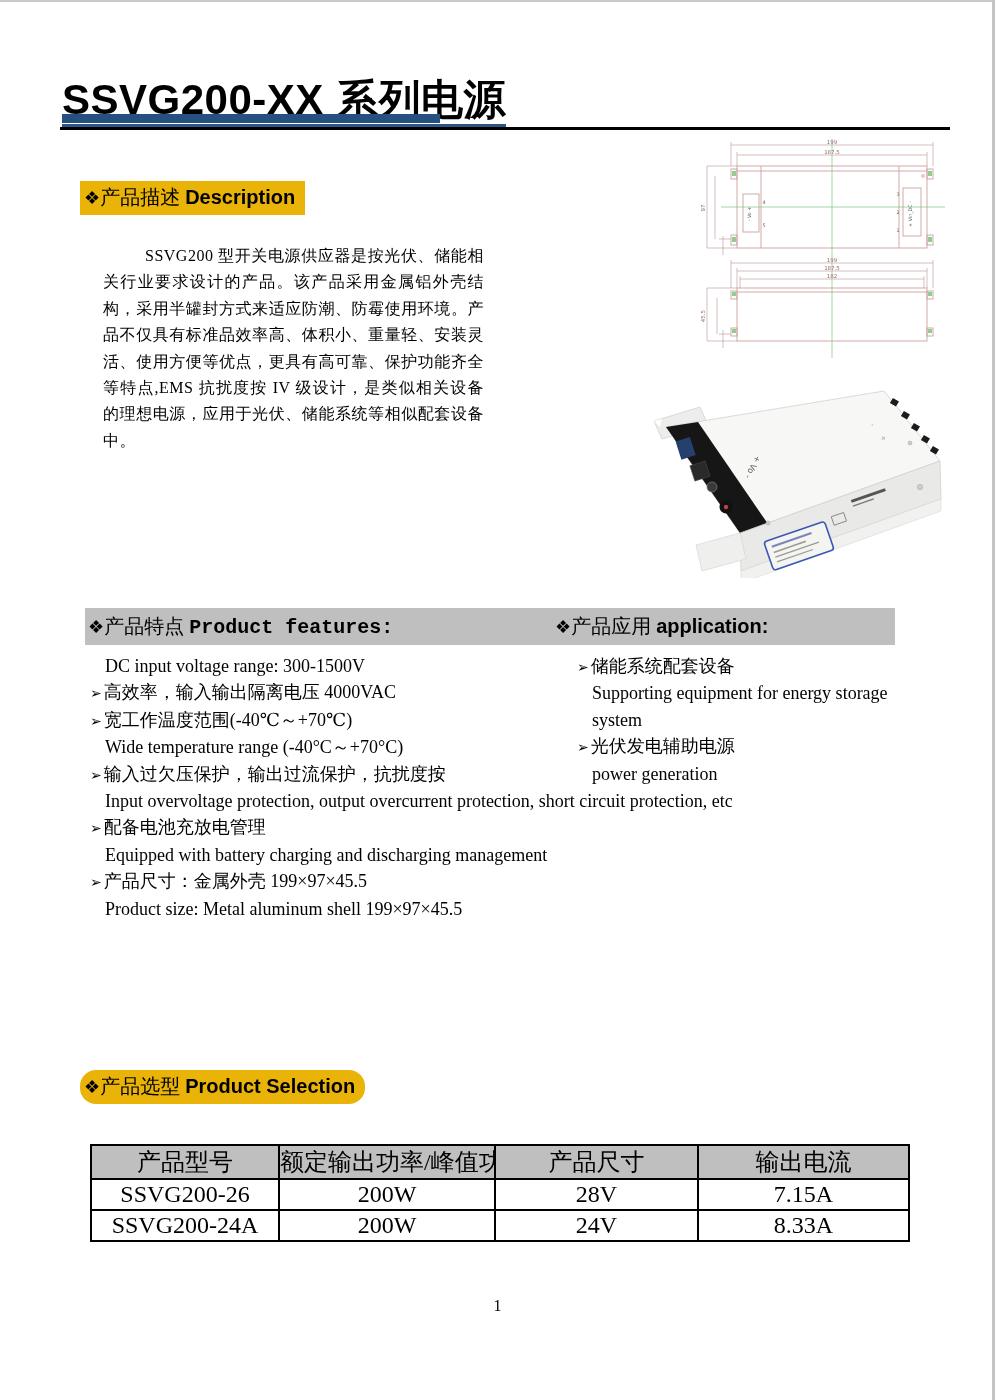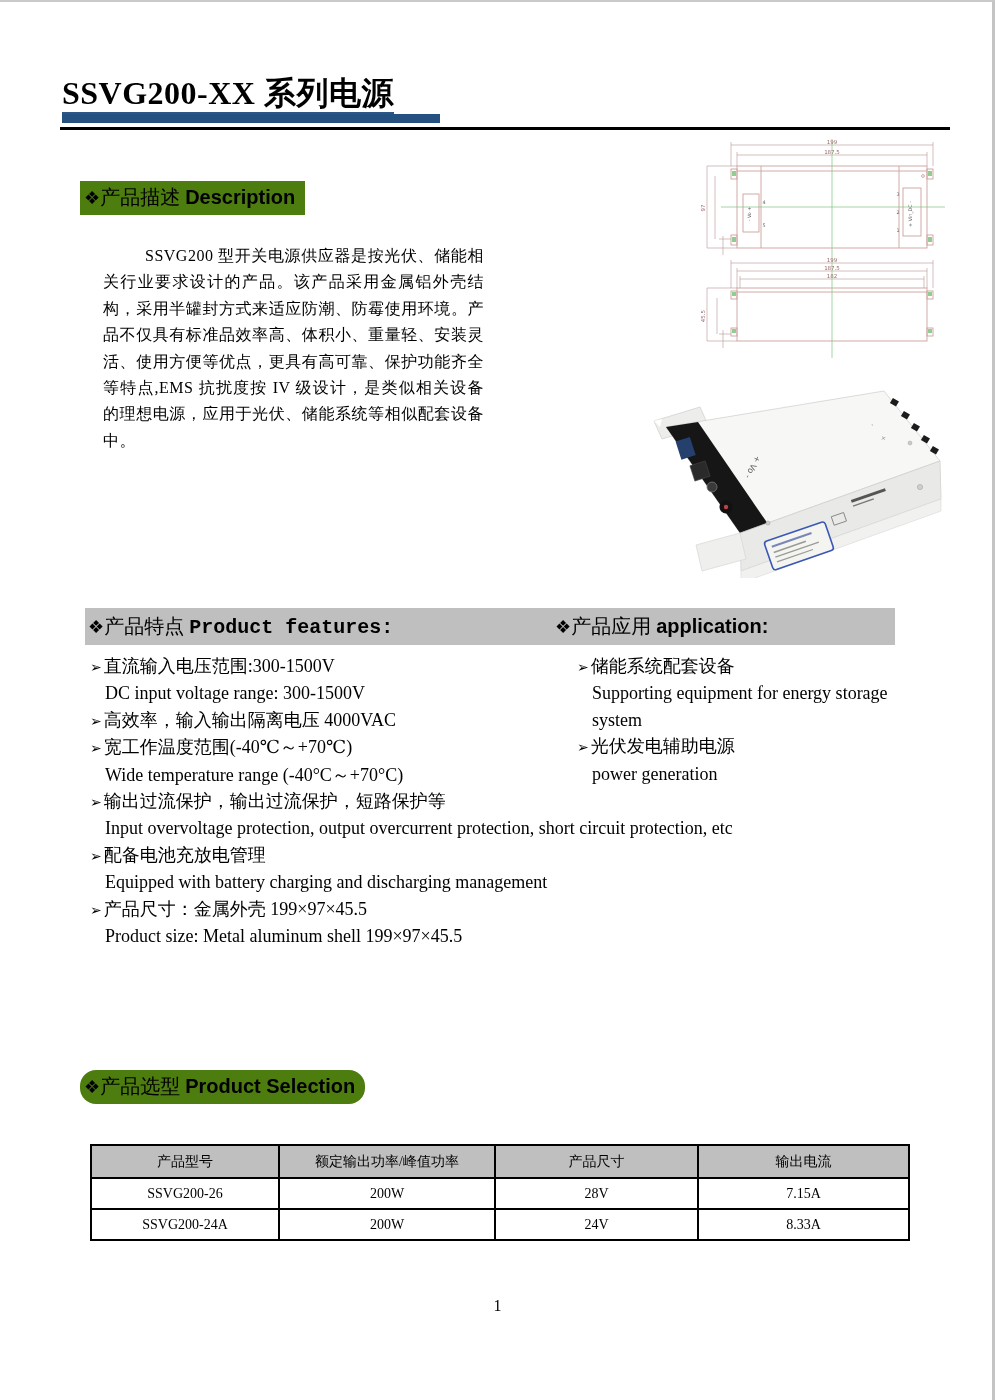--- a/index.html
+++ b/index.html
@@ -5,45 +5,45 @@
   html,body{margin:0;padding:0;}
   body{
     width:995px;height:1400px;position:relative;background:#ffffff;
     font-family:"Liberation Serif","DejaVu Serif",serif;color:#000;
     overflow:hidden;
   }
   .page-frame{position:absolute;left:0;top:0;width:995px;height:1400px;
     border-top:2px solid #c9c9c9;border-right:3px solid #c4c4c4;box-sizing:border-box;pointer-events:none;}
   .abs{position:absolute;}
   
-  .doc-title{left:62px;top:72px;font-size:32px;font-weight:bold;letter-spacing:0.5px;
-    font-family:Liberation Serif, serif;}
+  .doc-title{left:62px;top:72px;font-size:42px;font-weight:bold;letter-spacing:0.5px;
+    font-family:Liberation Sans, sans-serif;}
   .doc-title .t{border-bottom:3px solid #2b5685;padding-bottom:1px;}
   .title-bar{left:62px;top:114px;width:378px;height:9px;background:#255181;}
   .title-rule{left:60px;top:127px;width:890px;height:3px;background:#000;}
   
-  .sec-heading{background:#4d7c0f;font-size:20px;padding:3px 10px 4px 4px;white-space:nowrap;}
+  .sec-heading{background:#eab308;font-size:20px;padding:3px 10px 4px 4px;white-space:nowrap;}
   .sec-heading .dia{font-family:"DejaVu Sans",sans-serif;font-size:18px;}
   .sec-heading .cn{font-family:"Liberation Serif","DejaVu Serif",serif;}
   .sec-heading .en-sans{font-family:"Liberation Sans","DejaVu Sans",sans-serif;font-weight:bold;}
   .sec-heading .en-mono{font-family:"Liberation Mono","DejaVu Sans Mono",monospace;font-weight:bold;}
   
   .desc-para{left:103px;top:243px;width:381px;font-size:16px;line-height:26.4px;
     text-align:justify;letter-spacing:0.5px;text-indent:42px;word-break:break-all;}
   
   .band{left:85px;top:608px;width:810px;height:37px;background:#bfbfbf;}
   .band .sec-heading{background:transparent;position:absolute;top:2px;padding:3px 0;}
   .list{font-size:18px;line-height:26.4px;}
   .list .cn-line .txt{font-family:"Liberation Serif","DejaVu Serif",serif;}
   .bullet{font-family:"DejaVu Sans",sans-serif;font-size:14px;margin-right:2px;}
   .en-line{padding-left:15px;}
   
   .sel-table{left:90px;top:1144px;width:818px;border-collapse:collapse;table-layout:fixed;}
   .sel-table th,.sel-table td{border:2px solid #000;text-align:center;font-weight:normal;
-    font-size:14px;padding:0;height:29px;overflow:hidden;white-space:nowrap;}
+    font-size:24px;padding:0;height:29px;overflow:hidden;white-space:nowrap;}
   .sel-table th{background:#bfbfbf;height:31px;}
   .page-num{left:0;top:1297px;width:995px;text-align:center;font-size:16px;}
   
   .drawing{left:693px;top:136px;}
   .photo{left:648px;top:383px;}
   svg text{font-family:"DejaVu Sans",sans-serif;}
 </style>
 </head>
 <body>
 
@@ -202,26 +202,25 @@
     <span class="dia">❖</span><span class="cn">产品特点</span>
     <span class="en-mono">Product features:</span>
   </div>
   <div class="sec-heading" style="left:470px;">
     <span class="dia">❖</span><span class="cn">产品应用</span>
     <span class="en-sans">application:</span>
   </div>
 </div>
 
 <div class="abs list" style="left:90px;top:653px;width:815px;">
-  <div class="cn-line"><span class="bullet">➢</span><span class="txt">直流输入电压范围:300-1500V</span></div>
   <div class="en-line">DC input voltage range: 300-1500V</div>
   <div class="cn-line"><span class="bullet">➢</span><span class="txt">高效率，输入输出隔离电压 4000VAC</span></div>
   <div class="cn-line"><span class="bullet">➢</span><span class="txt">宽工作温度范围(-40℃～+70℃)</span></div>
   <div class="en-line">Wide temperature range (-40°C～+70°C)</div>
-  <div class="cn-line"><span class="bullet">➢</span><span class="txt">输出过流保护，输出过流保护，短路保护等</span></div>
+  <div class="cn-line"><span class="bullet">➢</span><span class="txt">输入过欠压保护，输出过流保护，抗扰度按</span></div>
   <div class="en-line">Input overvoltage protection, output overcurrent protection, short circuit protection, etc</div>
   <div class="cn-line"><span class="bullet">➢</span><span class="txt">配备电池充放电管理</span></div>
   <div class="en-line">Equipped with battery charging and discharging management</div>
   <div class="cn-line"><span class="bullet">➢</span><span class="txt">产品尺寸：金属外壳 199×97×45.5</span></div>
   <div class="en-line">Product size: Metal aluminum shell 199×97×45.5</div>
 </div>
 
 <div class="abs list" style="left:577px;top:653px;width:360px;">
   <div class="cn-line"><span class="bullet">➢</span><span class="txt">储能系统配套设备</span></div>
   <div class="en-line">Supporting equipment for energy storage system</div>

